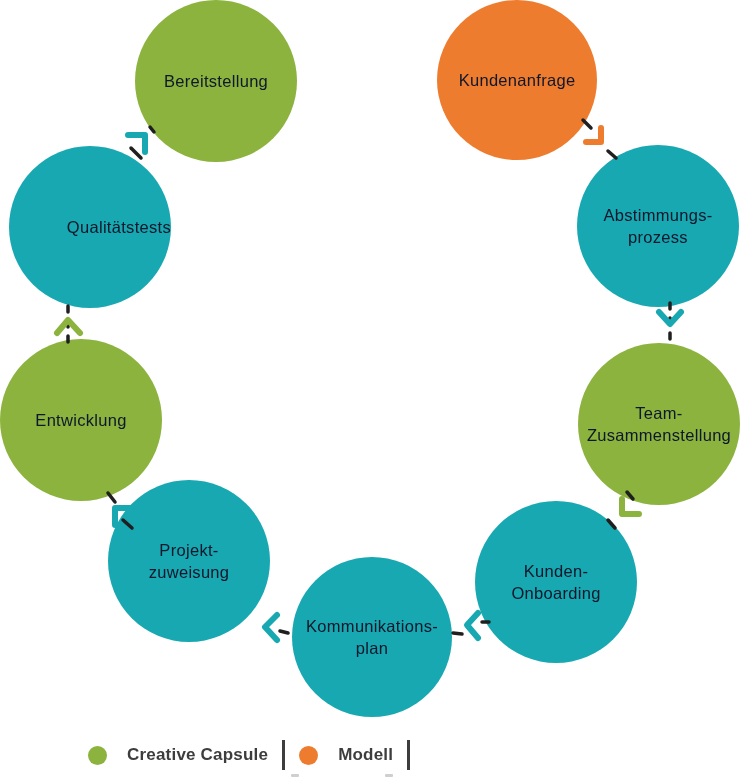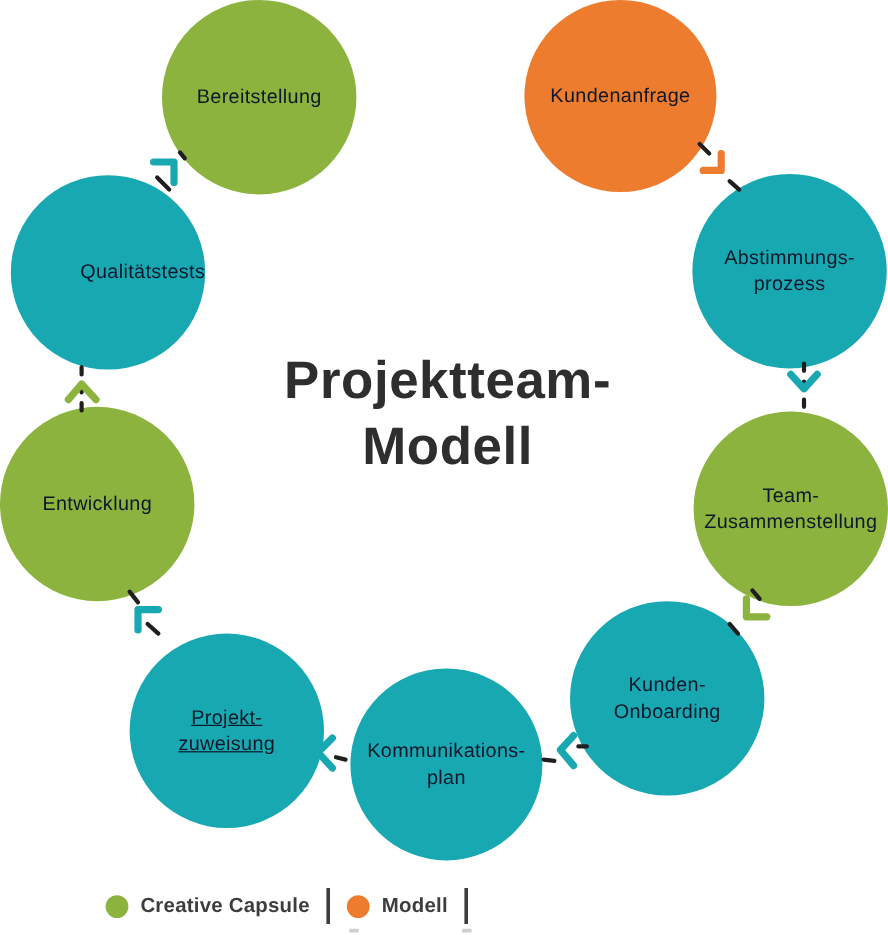--- a/index.html
+++ b/index.html
@@ -13,40 +13,40 @@
     display:flex;align-items:center;justify-content:center;
     text-align:center;color:#0f172a;
     font-size:16.5px;font-weight:500;letter-spacing:.3px;line-height:1.35;
   }
   .circle span{white-space:pre-line;}
   .s0{left:437px;top:0;width:160px;height:160px;}     
   .s1{left:577px;top:145px;width:162px;height:162px;} 
   .s2{left:578px;top:343px;width:162px;height:162px;} 
   .s3{left:475px;top:501px;width:162px;height:162px;} 
   .s4{left:292px;top:557px;width:160px;height:160px;} 
-  .s5{left:108px;top:528px;width:162px;height:162px;text-decoration:underline;} 
+  .s5{left:108px;top:480px;width:162px;height:162px;} 
   .s6{left:0;top:339px;width:162px;height:162px;}     
   .s7{left:9px;top:146px;width:162px;height:162px;justify-content:flex-end;}   
   .s8{left:135px;top:0;width:162px;height:162px;}     
 
   
   .title{
     position:absolute;left:173px;top:290px;width:400px;margin:0;
     text-align:center;font-size:44px;line-height:1.25;font-weight:800;
     color:var(--title_color,#2e2e2e);letter-spacing:.5px;white-space:pre-line;
   }
 
   
   .connector{position:absolute;overflow:visible;}
   .connector .dash{stroke:var(--dash_color,#1f1f1f);stroke-width:3.5;stroke-linecap:round;fill:none;}
   .connector .arrow{fill:none;stroke:currentColor;stroke-width:6;stroke-linejoin:round;stroke-linecap:round;}
 
   
   .legend{position:absolute;left:88px;top:739px;height:32px;display:flex;align-items:center;}
-  .legend-item{display:flex;align-items:center;gap:10px;
+  .legend-item{display:flex;align-items:center;gap:20px;
     font-size:17px;font-weight:700;color:var(--legend_text_color,#3d3d3d);letter-spacing:.2px;}
   .legend-dot{width:19px;height:19px;border-radius:50%;flex:none;}
   .legend-divider{width:3px;height:30px;background:var(--legend_text_color,#3d3d3d);margin:0 14px;flex:none;}
 
   
   .crop-mark{position:absolute;width:8px;height:3px;background:#cfcfcf;border-radius:1px;}
   .crop-mark.m1{left:291px;top:774px;}
   .crop-mark.m2{left:385px;top:774px;}
 </style>
 </head>
@@ -80,22 +80,20 @@
   <div class="circle s6" style="background: rgb(139, 179, 62);">
     <span>Entwicklung</span>
   </div>
   <div class="circle s7" style="background: rgb(24, 168, 178);">
     <span>Qualitätstests</span>
   </div>
   <div class="circle s8" style="background: rgb(139, 179, 62);">
     <span>Bereitstellung</span>
   </div>
 
-  <h1 class="title">Projektteam-
-Modell</h1>
 
   <svg class="connector" style="left: 578px; top: 116px; color: rgb(238, 124, 47);" width="44" height="44" viewBox="0 0 44 44">
     <line class="dash" x1="5" y1="4" x2="13" y2="12"></line>
     <polyline class="arrow" points="23,12 23,26 8,26"></polyline>
     <line class="dash" x1="30" y1="35" x2="38" y2="42"></line>
   </svg>
 
   <svg class="connector" style="left: 649px; top: 300px; color: rgb(24, 168, 178);" width="44" height="44" viewBox="0 0 44 44">
     <line class="dash" x1="21" y1="3" x2="21" y2="41" stroke-dasharray="6 9"></line>
     <polyline class="arrow" points="10,12 21,24 32,12"></polyline>

